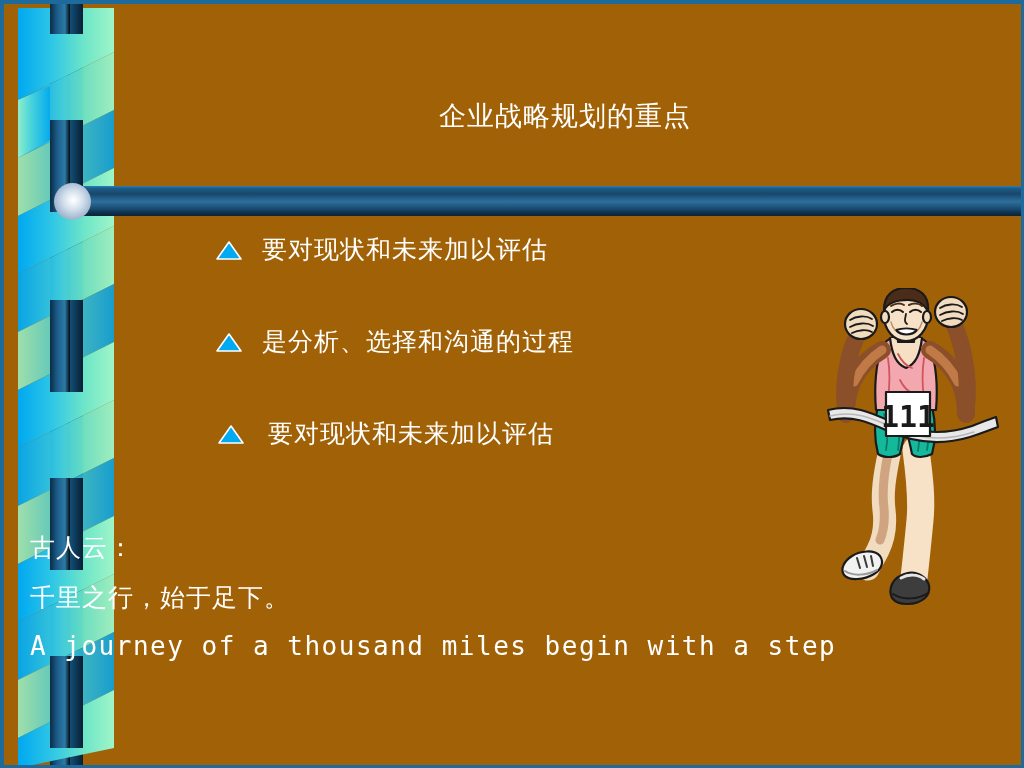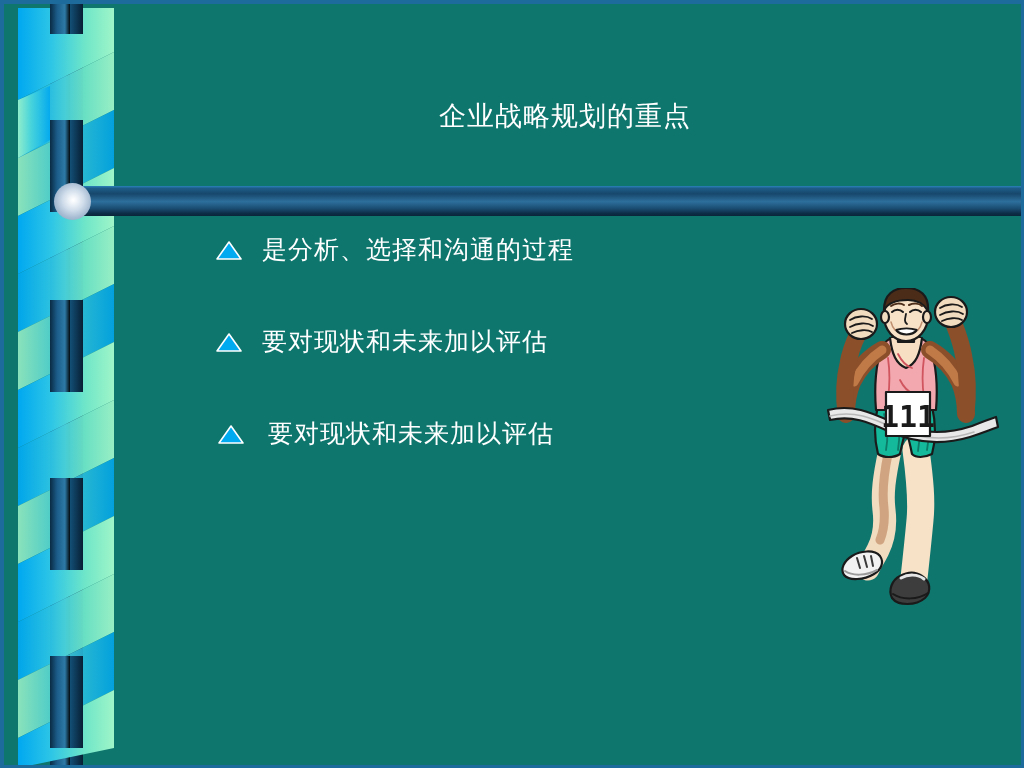--- a/index.html
+++ b/index.html
@@ -12,21 +12,21 @@
     width: 1024px;
     height: 768px;
     overflow: hidden;
     font-family: "Liberation Sans", "DejaVu Sans", sans-serif;
   }
 
   #slide {
     position: relative;
     width: 1024px;
     height: 768px;
-    background: #0f766e;
+    background: #a16207;
     overflow: hidden;
   }
 
   
   .frame-edge {
     position: absolute;
     background: #1d6a9c;
     pointer-events: none;
   }
   .frame-top    { left: 0; top: 0; width: 1024px; height: 4px; }
@@ -216,43 +216,48 @@
   <div id="title">企业战略规划的重点</div>
 
   <div id="bullets">
 
     <div class="bullet-row">
       <span class="bullet-mark">
         <svg width="30" height="24" viewBox="0 0 30 24" xmlns="http://www.w3.org/2000/svg">
           <polygon points="15,4 27,21 3,21" fill="#00aaf0" stroke="#ffffff" stroke-width="1.6" stroke-linejoin="round"></polygon>
         </svg>
       </span>
-      <span class="bullet-text">是分析、选择和沟通的过程</span>
+      <span class="bullet-text">要对现状和未来加以评估</span>
     </div>
 
     <div class="bullet-row">
       <span class="bullet-mark">
         <svg width="30" height="24" viewBox="0 0 30 24" xmlns="http://www.w3.org/2000/svg">
           <polygon points="15,4 27,21 3,21" fill="#00aaf0" stroke="#ffffff" stroke-width="1.6" stroke-linejoin="round"></polygon>
         </svg>
       </span>
-      <span class="bullet-text">要对现状和未来加以评估</span>
+      <span class="bullet-text">是分析、选择和沟通的过程</span>
     </div>
 
     <div class="bullet-row indent-2">
       <span class="bullet-mark">
         <svg width="30" height="24" viewBox="0 0 30 24" xmlns="http://www.w3.org/2000/svg">
           <polygon points="15,4 27,21 3,21" fill="#00aaf0" stroke="#ffffff" stroke-width="1.6" stroke-linejoin="round"></polygon>
         </svg>
       </span>
       <span class="bullet-text">要对现状和未来加以评估</span>
     </div>
 
   </div>
 
+  <div id="quote">
+    <div class="quote-line-cn">古人云：</div>
+    <div class="quote-line-cn">千里之行，始于足下。</div>
+    <div class="quote-line-en">A journey of  a  thousand  miles  begin  with  a  step</div>
+  </div>
 
   <div id="runner">
     <svg width="190" height="330" viewBox="0 0 190 330" xmlns="http://www.w3.org/2000/svg">
       <g stroke="#1a1a1a" stroke-width="2.2" stroke-linejoin="round" stroke-linecap="round">
 
         <path d="M78,162 C72,190 70,206 72,222 C74,238 72,250 66,262 C62,270 58,276 56,281" fill="none" stroke="#f2dcc0" stroke-width="23"></path>
         <path d="M78,162 C72,190 70,206 72,222 C74,238 72,250 66,262 C62,270 58,276 56,281" fill="none" stroke="#1a1a1a" stroke-width="2.2" stroke-opacity="0"></path>
 
         <path d="M76,166 C71,190 70,205 72,220 C73,232 72,242 68,252" fill="none" stroke="#b5764a" stroke-width="9" stroke-opacity="0.55"></path>
 

